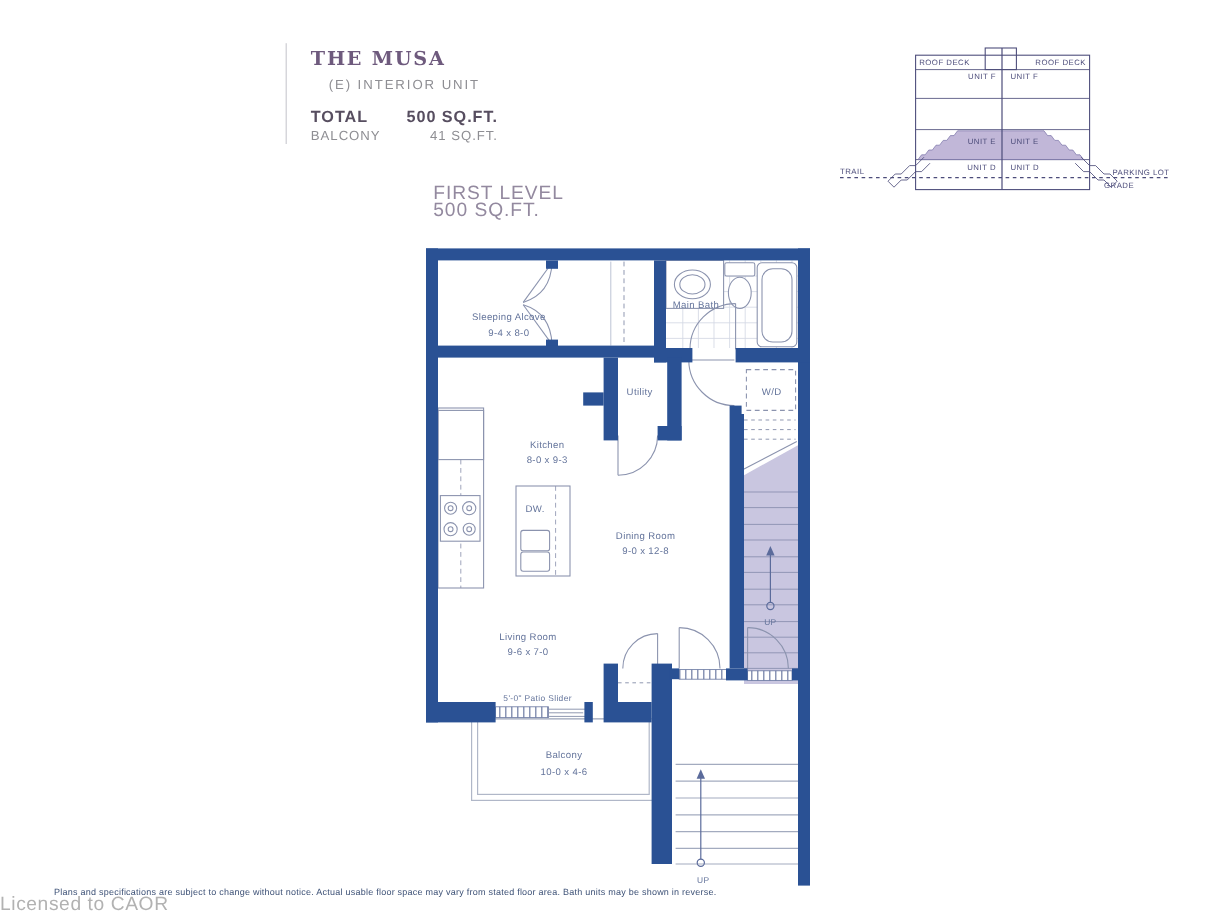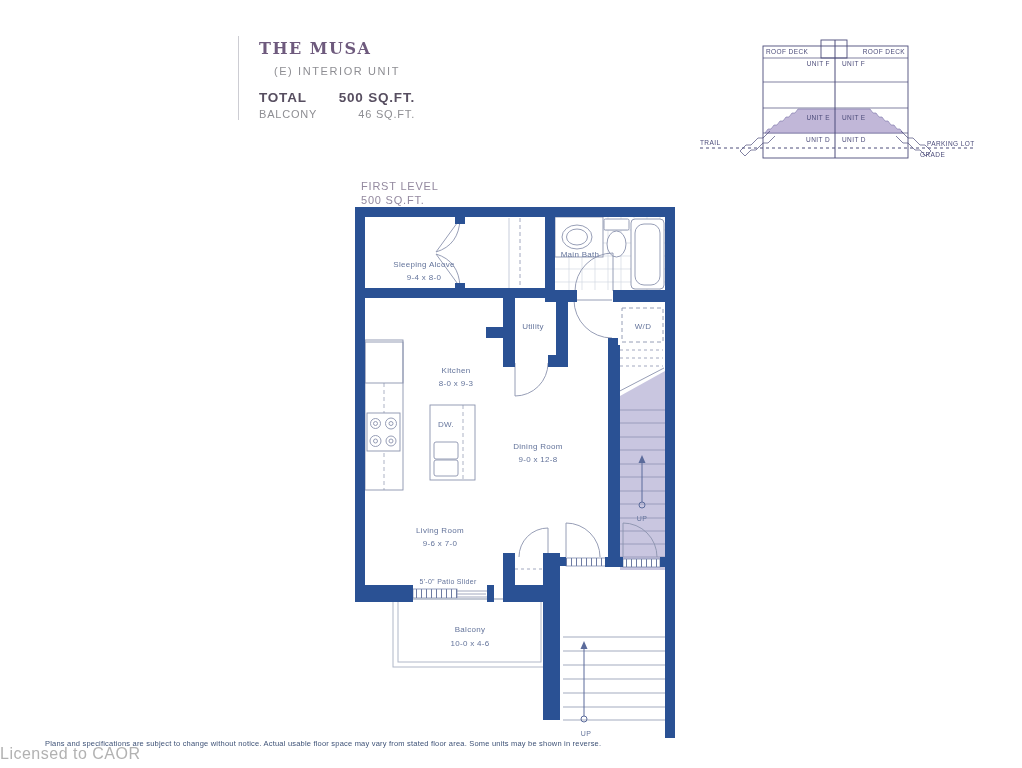--- a/index.html
+++ b/index.html
@@ -11,21 +11,21 @@
   .header-rule{position:absolute;left:238px;top:36px;width:1px;height:84px;background:#cdcdd3;}
   .header{position:absolute;left:259px;top:36px;width:156px;}
   .title{font-family:"DejaVu Serif",serif;font-weight:bold;font-size:16px;letter-spacing:1.5px;
          color:#6e5a7d;line-height:26px;}
   .subtitle{margin-top:3px;font-size:11px;letter-spacing:1.6px;color:#8e8e93;text-align:center;}
   .totals{margin-top:13px;}
   .trow{display:flex;justify-content:space-between;align-items:baseline;}
   .trow.total{font-weight:bold;font-size:13.5px;letter-spacing:0.8px;color:#574e60;margin-bottom:3px;}
   .trow.balcony{font-size:11px;letter-spacing:0.8px;color:#8e8e93;}
 
-  .level-block{position:absolute;left:361px;top:179px;color:#93899f;font-size:11px;
+  .level-block{position:absolute;left:361px;top:155px;color:#93899f;font-size:16px;
                letter-spacing:0.8px;line-height:14px;}
 
   
   .plan-label{font-family:"Liberation Sans",sans-serif;font-size:8px;fill:#64749b;
               text-anchor:middle;letter-spacing:0.3px;}
   .plan-label.small{font-size:7px;}
   .cs-label{font-family:"Liberation Sans",sans-serif;font-size:6.5px;fill:#4c4c7a;letter-spacing:0.4px;}
 
   
   .footer{position:absolute;left:45px;top:739px;font-size:7.5px;line-height:10px;color:#3e5277;
@@ -41,21 +41,21 @@
   <div class="header">
     <div class="title">THE MUSA</div>
     <div class="subtitle">(E) INTERIOR UNIT</div>
     <div class="totals">
       <div class="trow total">
         <span>TOTAL</span>
         <span>500 SQ.FT.</span>
       </div>
       <div class="trow balcony">
         <span>BALCONY</span>
-        <span>46 SQ.FT.</span>
+        <span>41 SQ.FT.</span>
       </div>
     </div>
   </div>
 
   <div class="level-block">
     <div>FIRST LEVEL</div>
     <div>500 SQ.FT.</div>
   </div>
 
   <svg width="1022" height="768" viewBox="0 0 1022 768">
@@ -279,17 +279,17 @@
         <text class="plan-label small" x="448" y="584">5'-0" Patio Slider</text>
         <text class="plan-label" x="470" y="632">Balcony</text>
         <text class="plan-label" x="470" y="646">10-0 x 4-6</text>
         <text class="plan-label small" x="642" y="521">UP</text>
         <text class="plan-label small" x="586" y="736">UP</text>
       </g>
     </g>
   </svg>
 
   <div class="footer">
-    <div>Plans and specifications are subject to change without notice.  Actual usable floor space may vary from stated floor area.  Some units may be shown in reverse.</div>
+    <div>Plans and specifications are subject to change without notice.  Actual usable floor space may vary from stated floor area.  Bath units may be shown in reverse.</div>
   </div>
   <div class="license">Licensed to CAOR</div>
 
 </div>
 
 </body></html>

